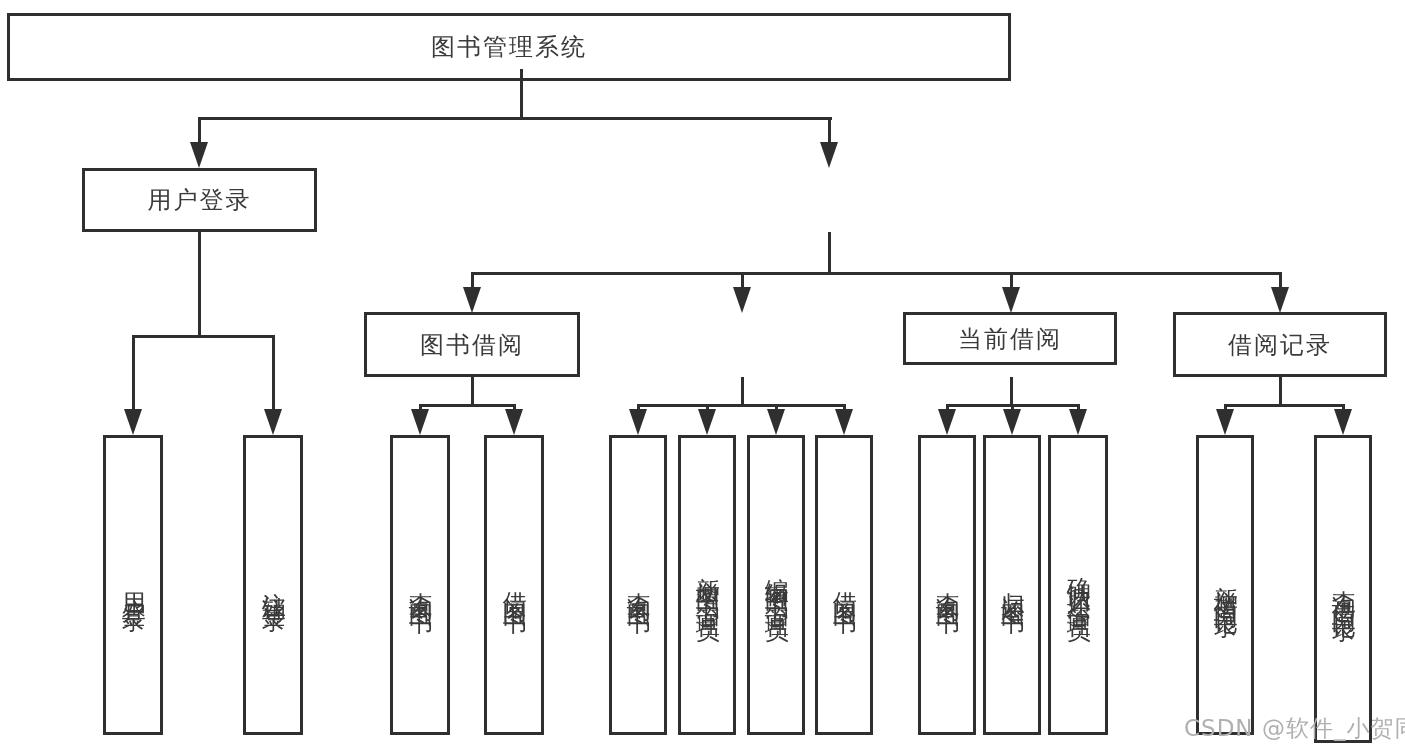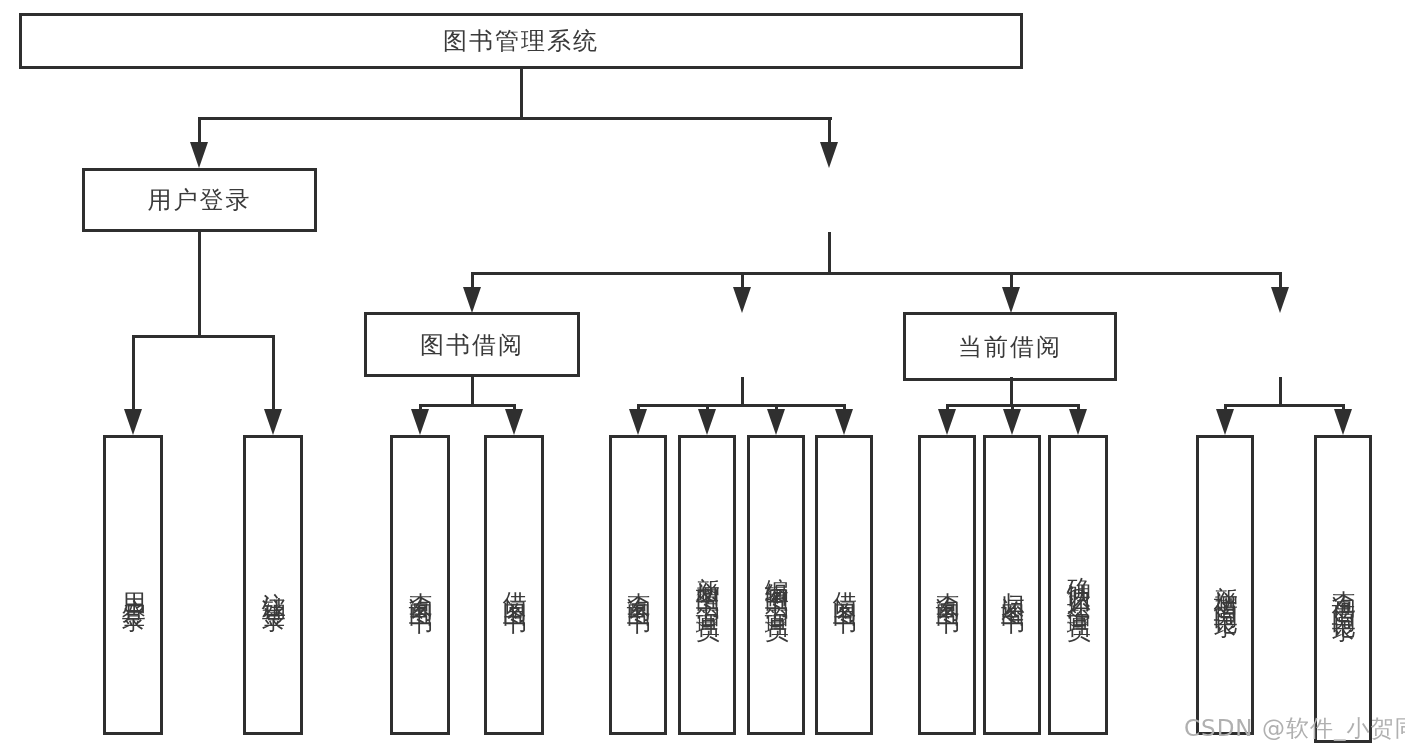--- a/index.html
+++ b/index.html
@@ -42,21 +42,21 @@
     color:var(--watermark-color,#b0b0b0);
     z-index:5;
     white-space:nowrap;
   }
 </style>
 </head>
 <body>
 
 <div id="canvas">
 
-  <div class="box" style="left:19px;top:13px;width:1004px;height:56px">
+  <div class="box" style="left:7px;top:13px;width:1004px;height:68px">
     <span class="hl">图书管理系统</span>
   </div>
 
   <div class="ln" style="left:520px;top:69px;width:3px;height:50px"></div>
   <div class="ln" style="left:198px;top:117px;width:634px;height:3px"></div>
   <div class="ln" style="left:198px;top:117px;width:3px;height:30px"></div>
   <div class="ah" style="left:190px;top:142px"></div>
   <div class="ln" style="left:828px;top:117px;width:3px;height:30px"></div>
   <div class="ah" style="left:820px;top:142px"></div>
 
@@ -78,22 +78,25 @@
   <div class="ln" style="left:741px;top:272px;width:3px;height:20px"></div>
   <div class="ah" style="left:733px;top:287px"></div>
   <div class="ln" style="left:1010px;top:272px;width:3px;height:20px"></div>
   <div class="ah" style="left:1002px;top:287px"></div>
   <div class="ln" style="left:1279px;top:272px;width:3px;height:20px"></div>
   <div class="ah" style="left:1271px;top:287px"></div>
 
   <div class="box" style="left:364px;top:312px;width:216px;height:65px">
     <span class="hl">图书借阅</span>
   </div>
-  <div class="box" style="left:903px;top:312px;width:214px;height:69px">
+  <div class="box" style="left:903px;top:312px;width:214px;height:53px">
     <span class="hl">当前借阅</span>
+  </div>
+  <div class="box" style="left:1173px;top:312px;width:214px;height:65px">
+    <span class="hl">借阅记录</span>
   </div>
 
   <div class="ln" style="left:471px;top:377px;width:3px;height:30px"></div>
   <div class="ln" style="left:419px;top:404px;width:97px;height:3px"></div>
   <div class="ln" style="left:419px;top:404px;width:3px;height:10px"></div>
   <div class="ah" style="left:411px;top:409px"></div>
   <div class="ln" style="left:513px;top:404px;width:3px;height:10px"></div>
   <div class="ah" style="left:505px;top:409px"></div>
 
   <div class="ln" style="left:741px;top:377px;width:3px;height:30px"></div>

